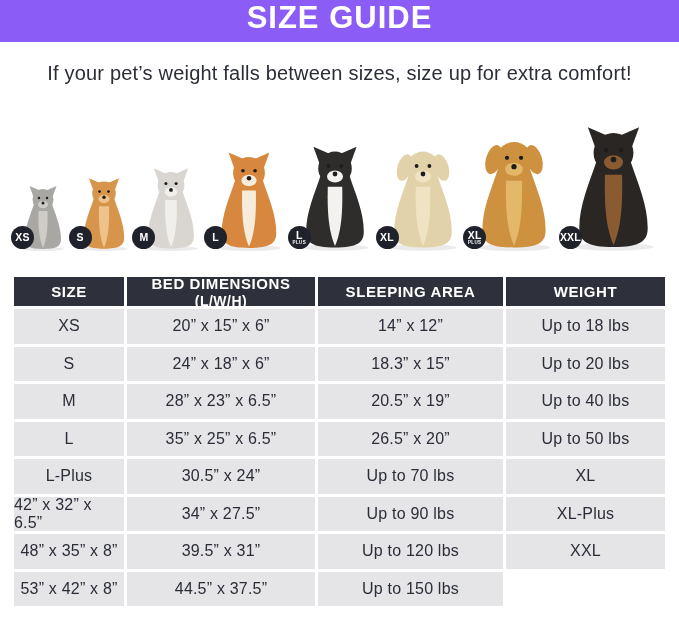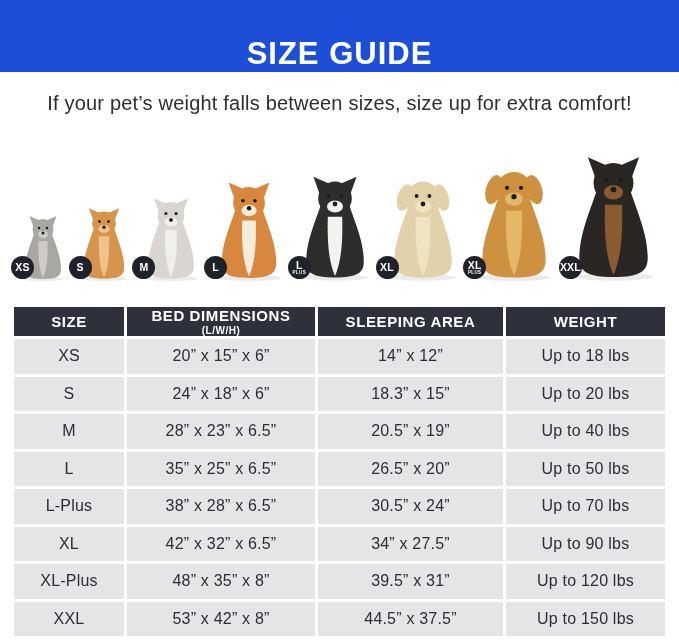--- a/index.html
+++ b/index.html
@@ -2,22 +2,22 @@
 <html><head>
 <meta charset="utf-8">
 <style>
   * { box-sizing: border-box; }
   body { margin: 0; background: #fff; }
   .page {
     width: 679px; height: 641px; background: #fff; overflow: hidden;
     font-family: "Liberation Sans", sans-serif; position: relative;
   }
   .titlebar {
-    height: 72px; background: #1d4ed8;
-    display: flex; align-items: flex-end; justify-content: center;
+    height: 42px; background: #8b5cf6;
+    display: flex; align-items: flex-start; justify-content: center;
   }
   .titlebar h1 {
     margin: 0; color: #ffffff; font-size: 31px; font-weight: 700; letter-spacing: 1px;
   }
   .subtitle {
     margin: 20px 8px 0; text-align: center;
     font-size: 20px; font-weight: 500; color: #2b2e38; letter-spacing: 0.2px;
   }
   .pets {
     height: 152px; margin: 14px 18px 0;
@@ -38,21 +38,21 @@
     display: grid;
     grid-template-columns: 110px 188px 185px 1fr;
     gap: 3px;
     background: #fff;
   }
   .th {
     background: #2e313c; color: #ffffff; height: 29px;
     display: flex; flex-direction: column; align-items: center; justify-content: center;
     font-weight: 700; font-size: 15px; letter-spacing: 0.6px;
   }
-  .th .th-sub { font-size: 10px; margin-top: 1px; letter-spacing: 0.5px; }
+  .th .th-sub { font-size: 14px; margin-top: 1px; letter-spacing: 0.5px; }
   .td {
     background: #e5e4e6; color: #2b2e38; height: 34.5px;
     display: flex; align-items: center; justify-content: center;
     font-size: 16px; letter-spacing: 0.2px;
   }
 </style>
 </head>
 <body>
 
 <div class="page">
@@ -224,21 +224,20 @@
       <div class="td">Up to 20 lbs</div>
       <div class="td">M</div>
       <div class="td">28” x 23” x 6.5”</div>
       <div class="td">20.5” x 19”</div>
       <div class="td">Up to 40 lbs</div>
       <div class="td">L</div>
       <div class="td">35” x 25” x 6.5”</div>
       <div class="td">26.5” x 20”</div>
       <div class="td">Up to 50 lbs</div>
       <div class="td">L-Plus</div>
-      <div class="td">38” x 28” x 6.5”</div>
       <div class="td">30.5” x 24”</div>
       <div class="td">Up to 70 lbs</div>
       <div class="td">XL</div>
       <div class="td">42” x 32” x 6.5”</div>
       <div class="td">34” x 27.5”</div>
       <div class="td">Up to 90 lbs</div>
       <div class="td">XL-Plus</div>
       <div class="td">48” x 35” x 8”</div>
       <div class="td">39.5” x 31”</div>
       <div class="td">Up to 120 lbs</div>

